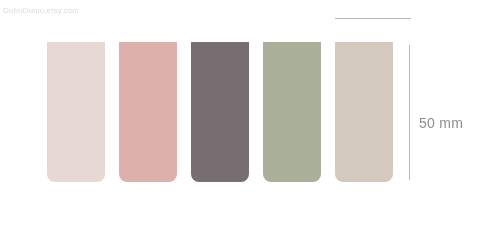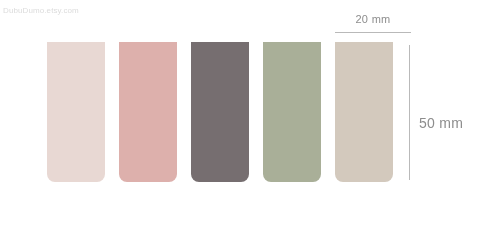--- a/index.html
+++ b/index.html
@@ -98,20 +98,19 @@
 
   <div id="swatch-strip">
     <div class="swatch" style="background: rgb(232, 216, 211);"></div>
     <div class="swatch" style="background: rgb(221, 176, 172);"></div>
     <div class="swatch" style="background: rgb(118, 110, 112);"></div>
     <div class="swatch" style="background: rgb(169, 175, 152);"></div>
     <div class="swatch" style="background: rgb(211, 201, 189);"></div>
   </div>
 
   <div id="width-dimension">
-    <span id="width-dimension-label" style="color: rgb(141, 141, 141);">20 mm</span>
     <span id="width-dimension-rule" style="background: rgb(185, 185, 185);"></span>
   </div>
 
   <div id="height-dimension-rule" style="background: rgb(185, 185, 185);"></div>
   <div id="height-dimension-label" style="color: rgb(141, 141, 141);">50 mm</div>
 
 </div>
 
 </body></html>

